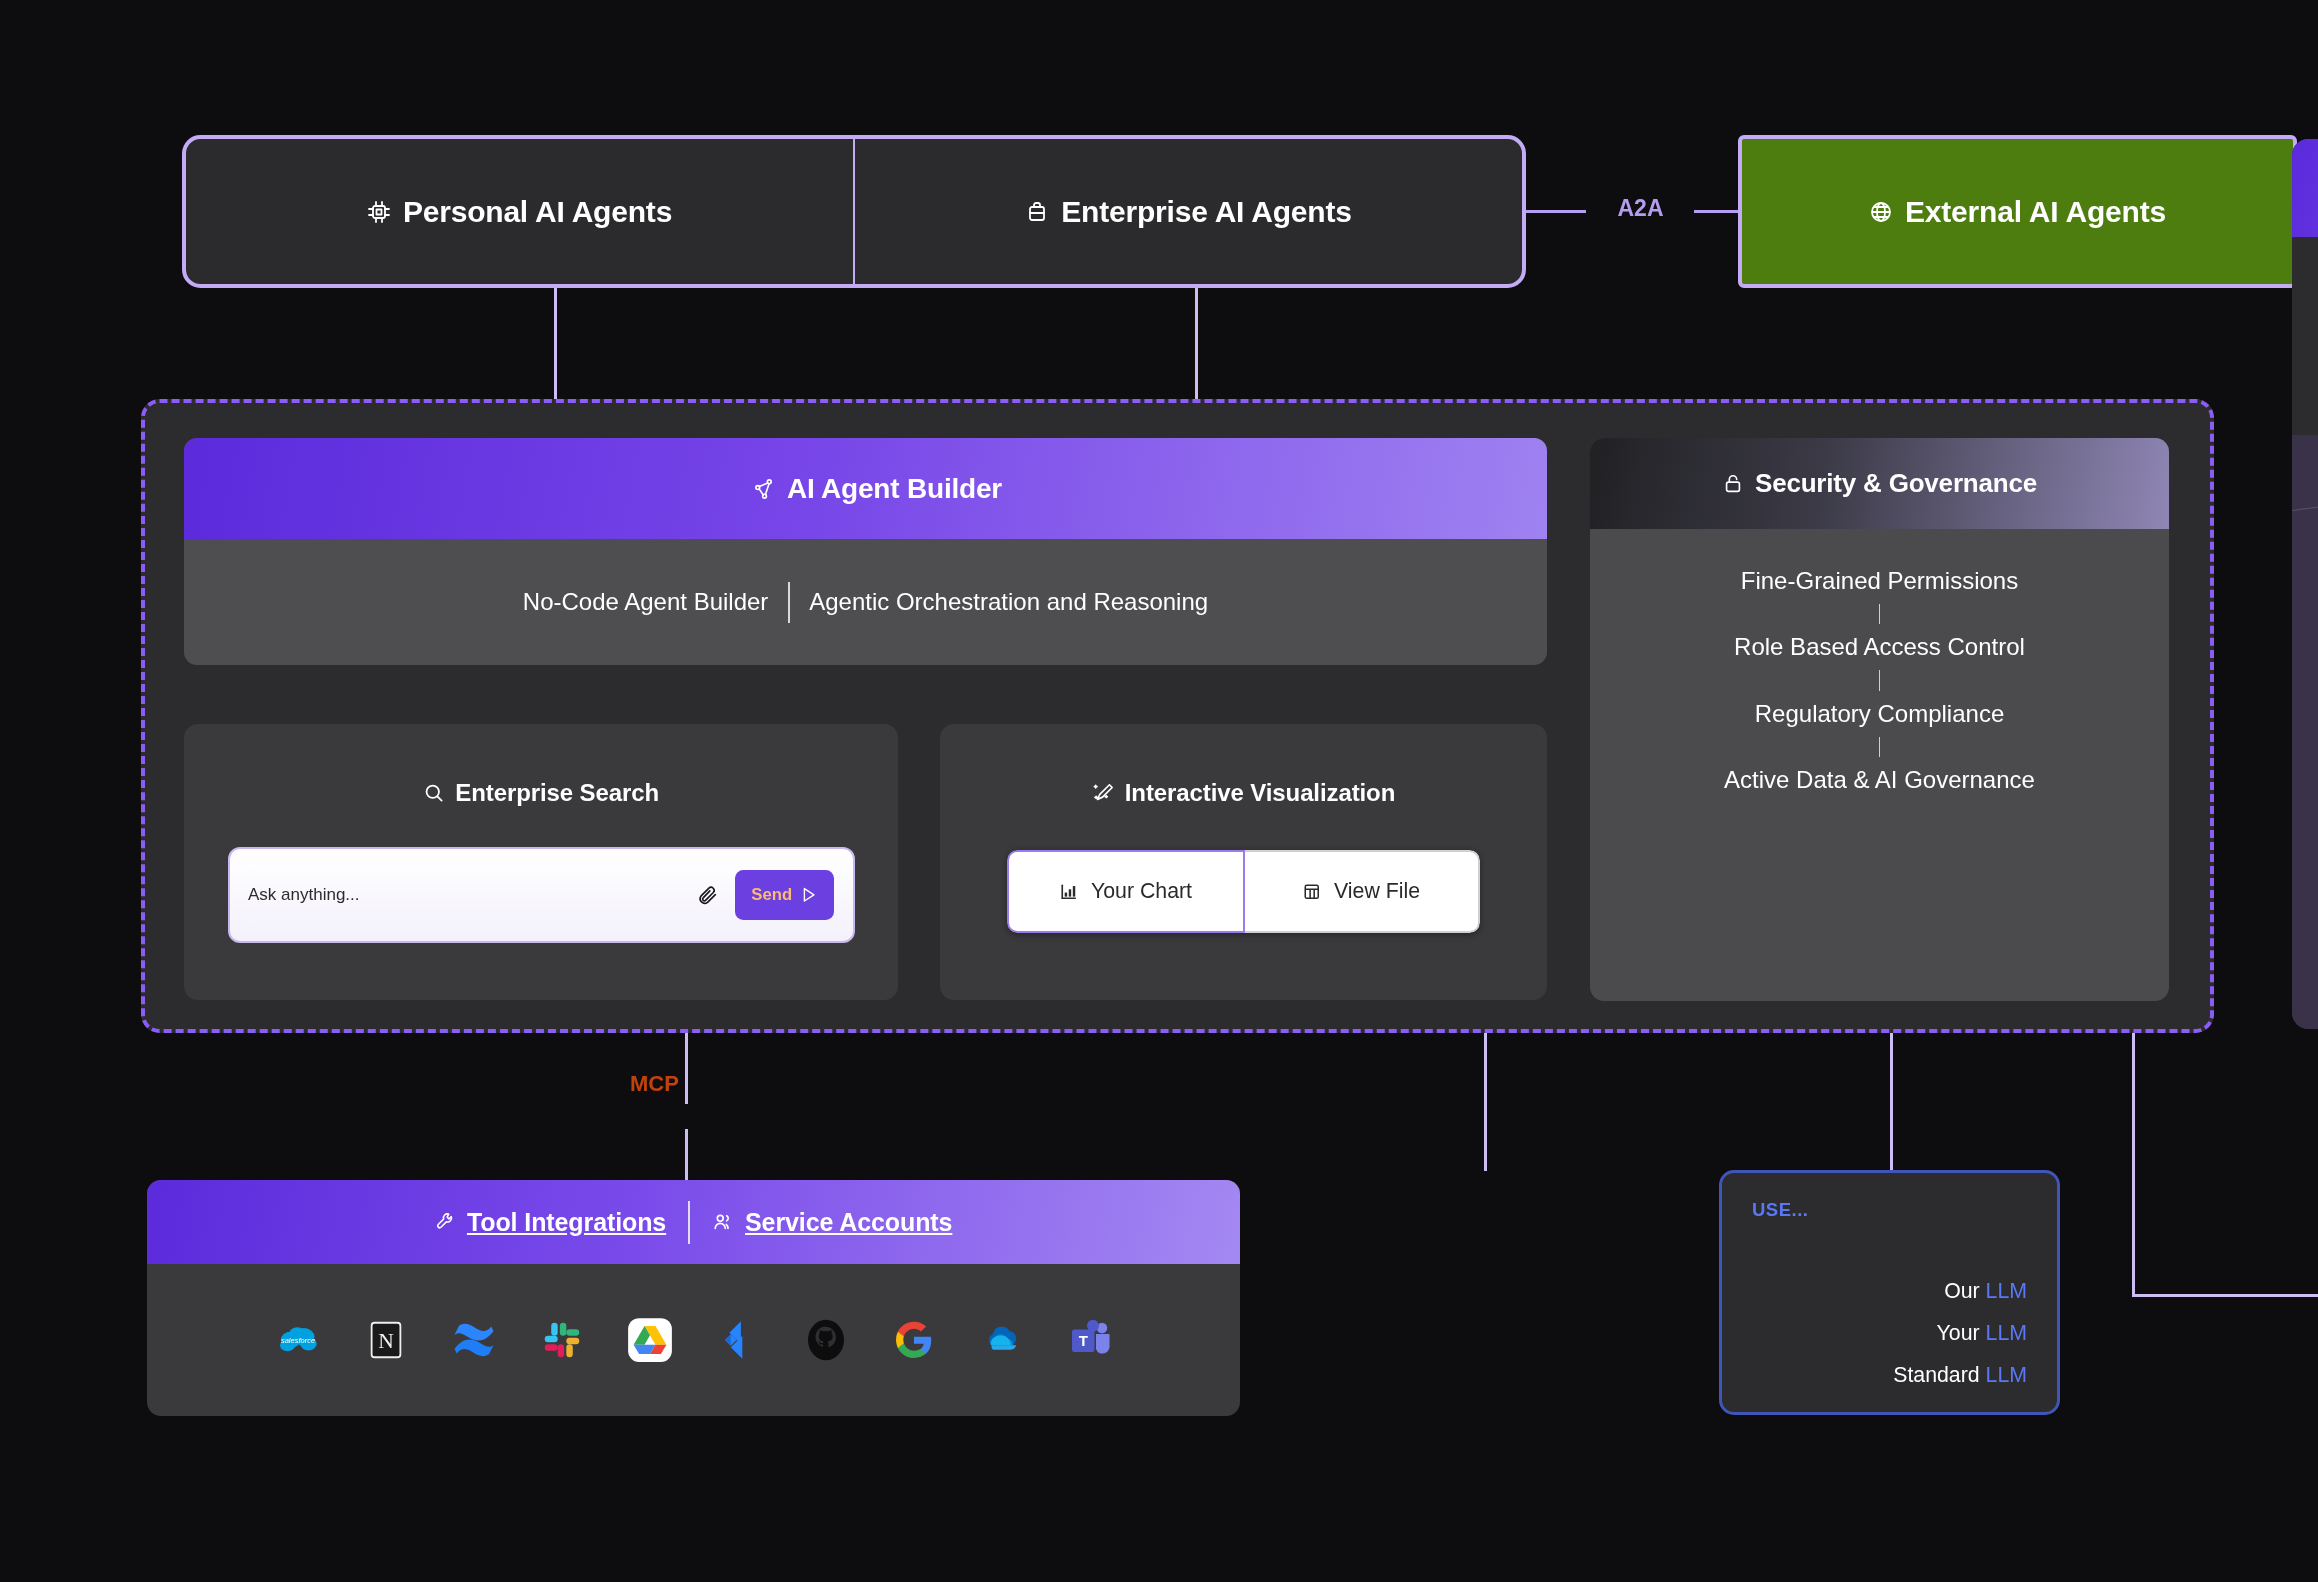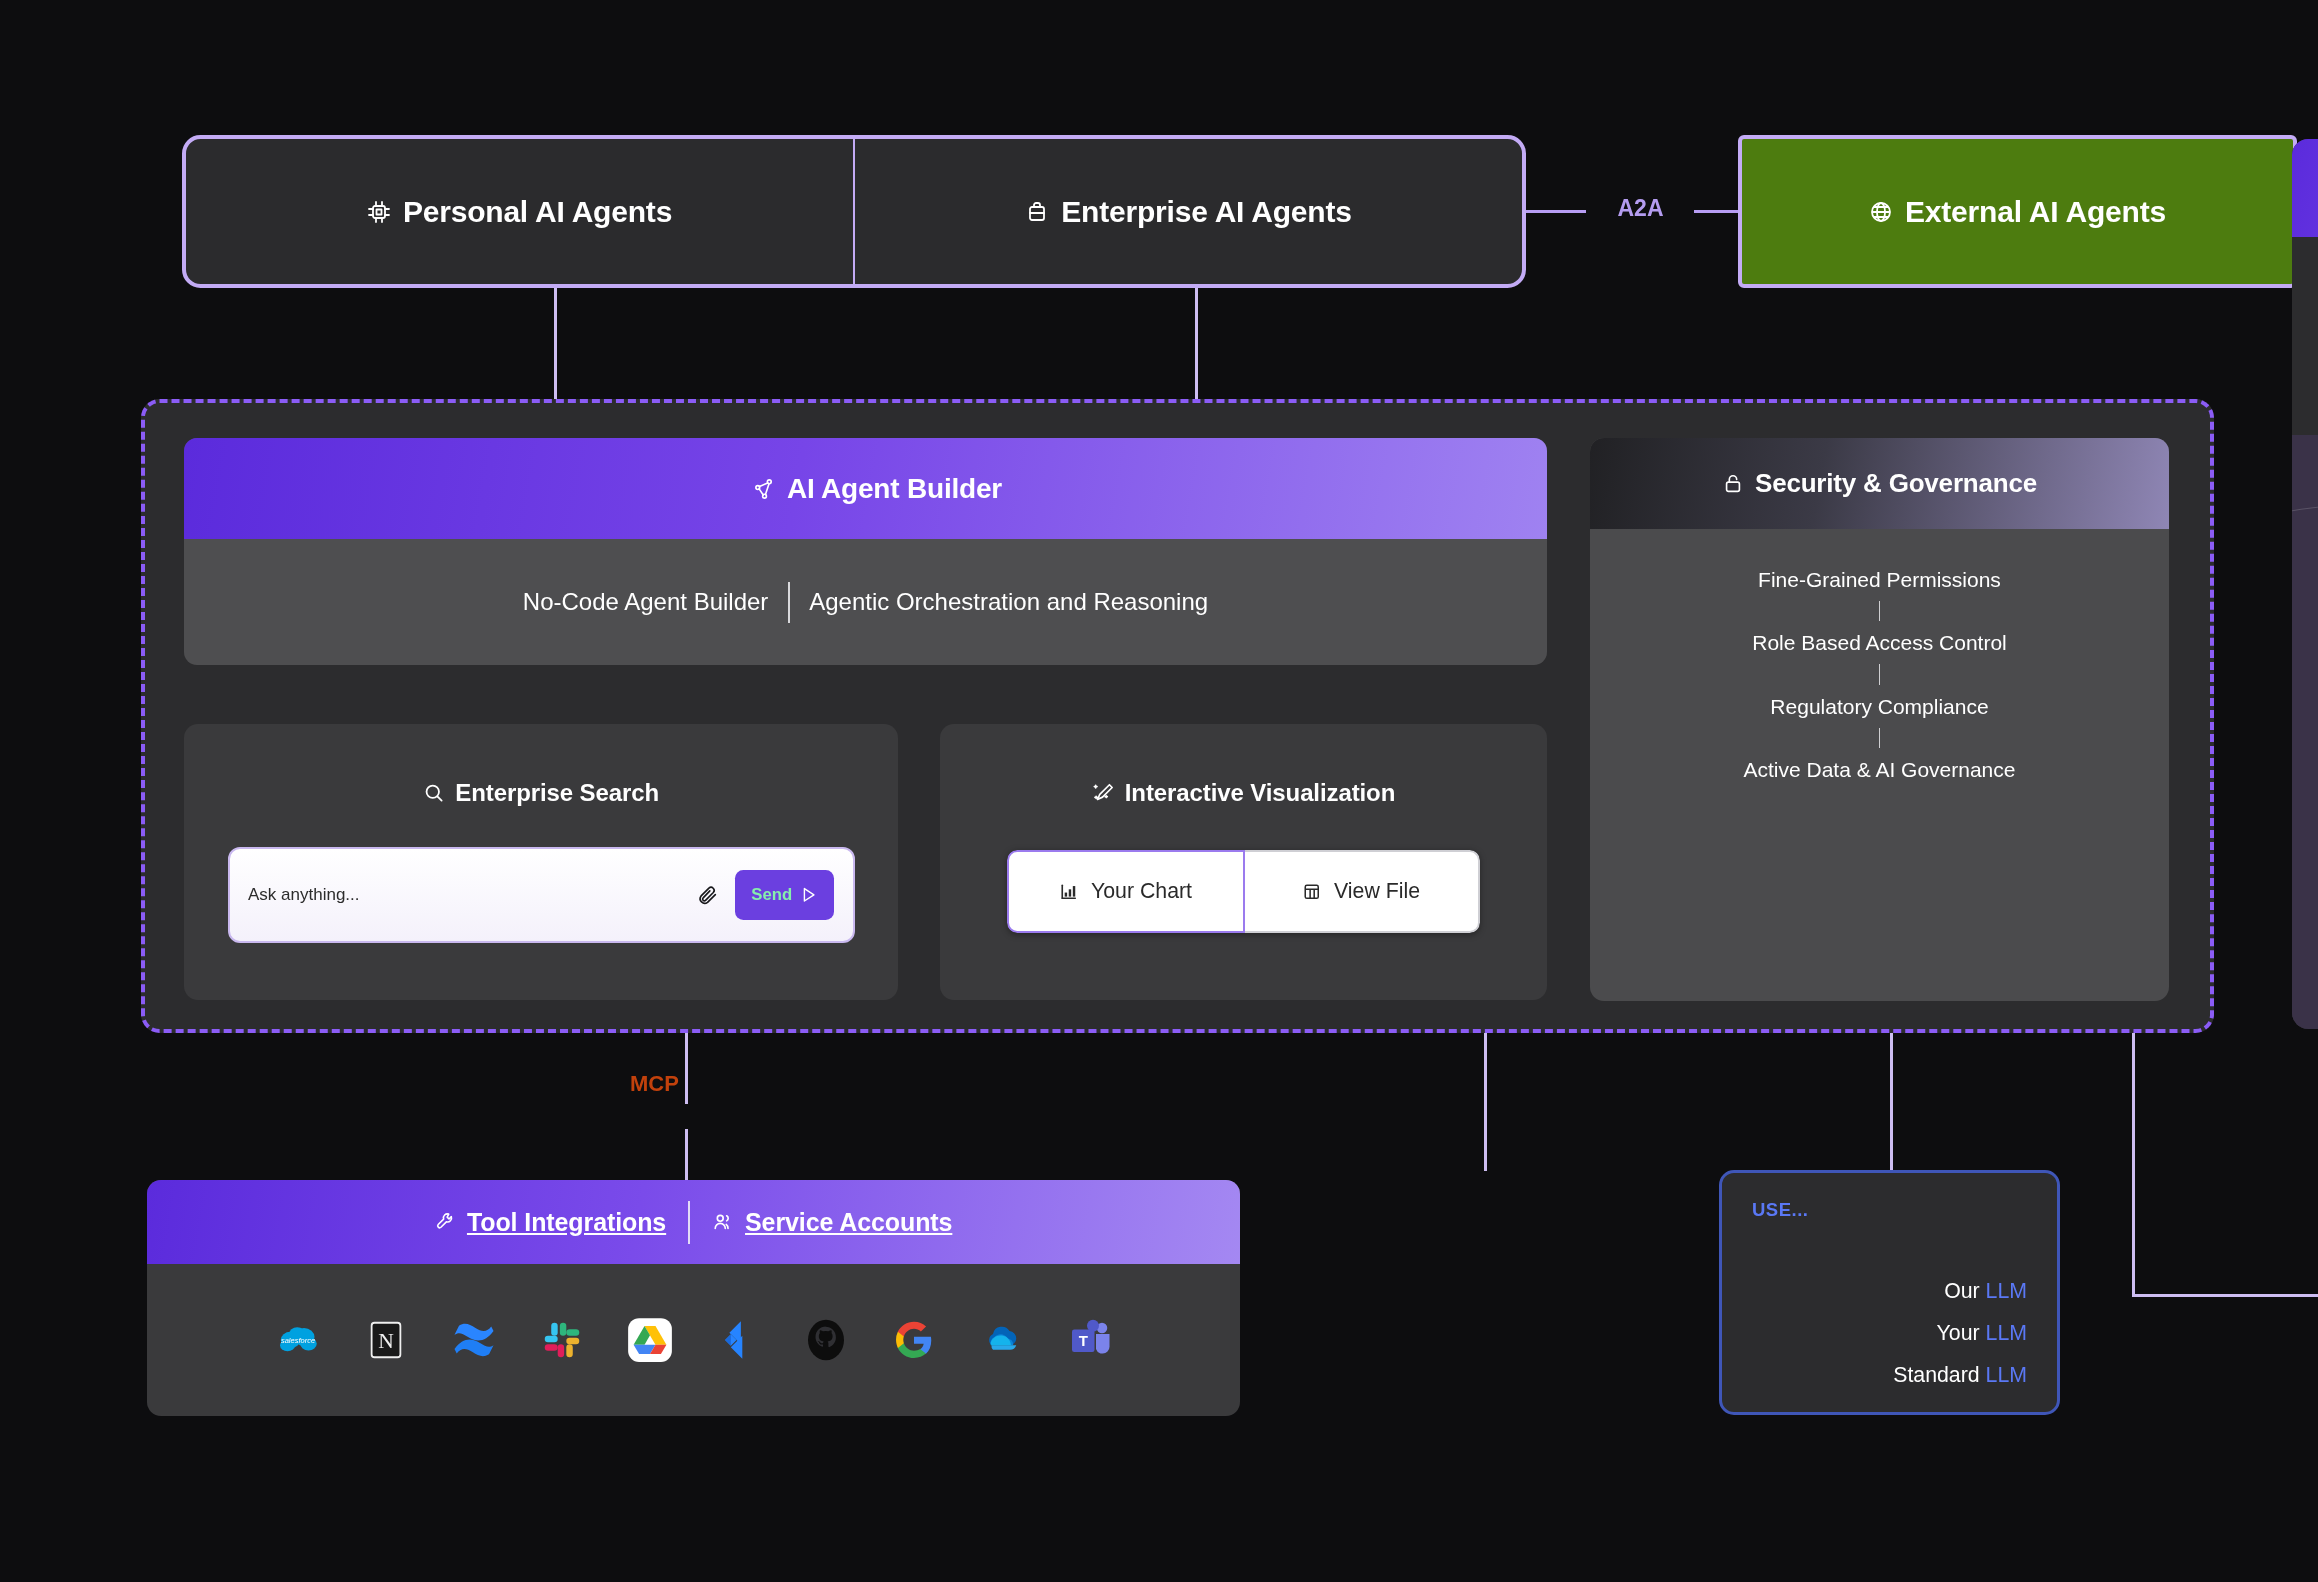--- a/index.html
+++ b/index.html
@@ -87,21 +87,21 @@
     margin: 40px auto 0; width: 627px; height: 96px;
     background: linear-gradient(180deg,#ffffff 0%, #f4f1fb 100%);
     border: 2.3px solid #c9b8ef; border-radius: 12px;
     display: flex; align-items: center; padding: 0 18.5px;
   }
   .search-ph { flex: 1; color: #2c2c2c; font-size: 17px; }
   .clip-icon { margin-right: 16px; }
   .send-btn {
     background: #6b3fe0; border-radius: 8.3px; height: 50px;
     padding: 0 16px; display: flex; align-items: center; gap: 8.3px;
-    color: #86efac; font-size: 16.7px; font-weight: 600;
+    color: #fdba74; font-size: 16.7px; font-weight: 600;
   }
 
   .viz-toggle {
     margin: 43px auto 0; width: 473px; height: 83px;
     display: flex; border-radius: 10.2px; overflow: hidden;
     box-shadow: 0 1.9px 6.5px rgba(0,0,0,.35);
   }
   .viz-btn {
     flex: 1; background: #fff; color: #2a2a2a;
     display: flex; align-items: center; justify-content: center; gap: 12px;
@@ -115,21 +115,21 @@
     left: 1590px; top: 438px; width: 579px; height: 563px;
     border-radius: 14px; overflow: hidden; background: #4b4b4d;
   }
   .security-head {
     height: 91px;
     background: linear-gradient(100deg, #212124 0%, #3b3a46 40%, #8f86b5 100%);
     display: flex; align-items: center; justify-content: center; gap: 11px;
   }
   .security-head .t { font-size: 26px; font-weight: 700; letter-spacing: -0.2px; }
   .security-body { padding-top: 40px; text-align: center; }
-  .security-body .item { font-size: 21px; font-weight: 400; line-height: 1.0; }
+  .security-body .item { font-size: 24px; font-weight: 400; line-height: 1.0; }
   .security-body .tick { width: 1.9px; height: 20.4px; background: #cfcfd2; margin: 11px auto; }
 
   
   .tools {
     left: 147px; top: 1180px; width: 1093px; height: 236px;
     border-radius: 14px; overflow: hidden; background: #3a3a3c;
   }
   .tools-head {
     height: 84px;
     background: linear-gradient(100deg, #5b2bdc 0%, #7a4bea 45%, #a488f2 100%);

